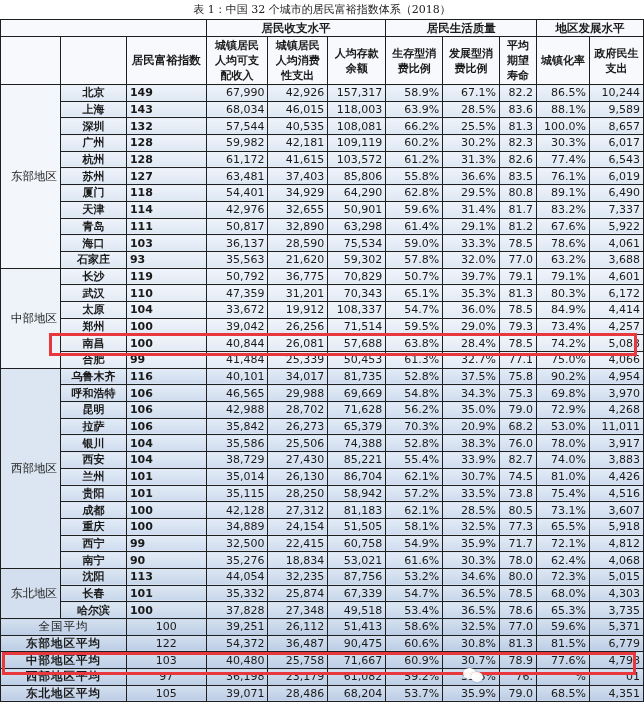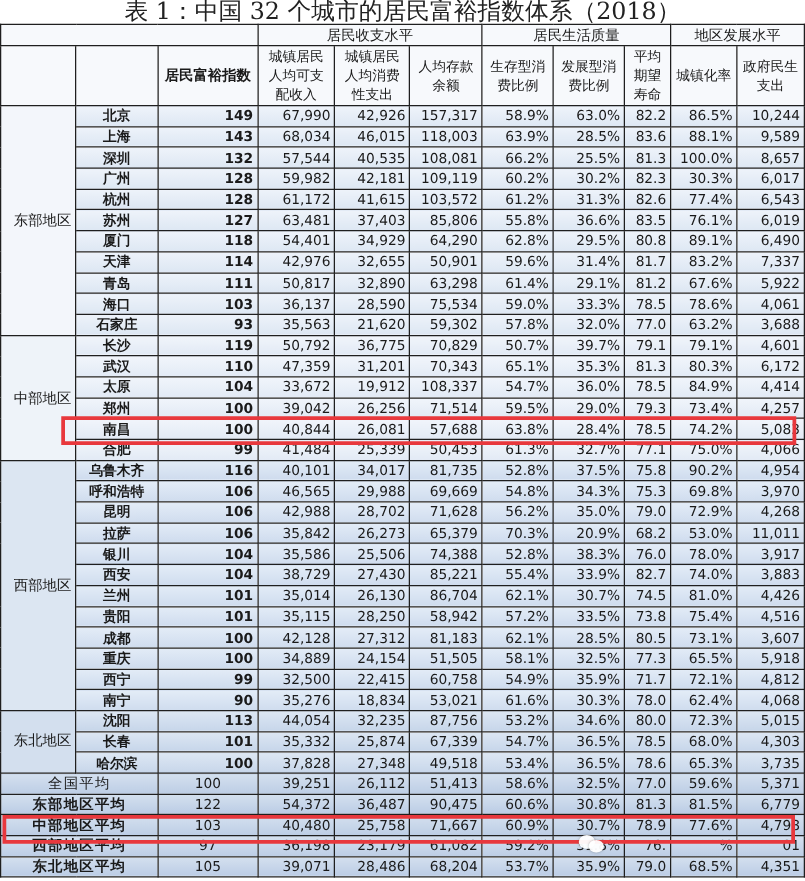--- a/index.html
+++ b/index.html
@@ -1,30 +1,30 @@
 <!DOCTYPE html>
 <html><head>
 <meta charset="utf-8">
 <style>
   html, body { margin: 0; padding: 0; background: #ffffff; }
   body { width: 644px; height: 705px; overflow: hidden; position: relative;
          font-family: "DejaVu Sans", "Liberation Sans", sans-serif; color: #1a1a1a; }
   .title { position: absolute; left: 0; top: 0; width: 644px; height: 19px; text-align: center;
-           font-family: "DejaVu Serif", "Liberation Serif", serif; font-size: 19px; line-height: 19px; color: #222; }
+           font-family: "DejaVu Serif", "Liberation Serif", serif; font-size: 11px; line-height: 19px; color: #222; }
   table { position: absolute; left: 0; top: 19px; border-collapse: collapse; table-layout: fixed;
           font-size: 11px; }
   td, th { border: 1px solid #1f1f1f; padding: 0 3px; overflow: hidden; white-space: nowrap; }
-  th { font-weight: normal; background: #f7f9fc; }
+  th { font-weight: bold; background: #f7f9fc; }
   .grp th { height: 16px; line-height: 15px; font-size: 11.5px; }
   .hdr th { height: 47px; line-height: 15px; font-size: 11px; white-space: normal; }
   .hdr th.idx { font-size: 11.5px; font-weight: bold; }
   tbody td { height: 15.7px; line-height: 15px; text-align: right; }
   tbody td.region { vertical-align: middle; font-size: 11.5px; padding-left: 10px; }
   tbody td.city { text-align: center; font-weight: bold; }
-  tbody td.score { text-align: right; font-weight: bold; }
+  tbody td.score { text-align: left; font-weight: bold; }
   tr.r-east td { background: linear-gradient(#eef3fa, #dde7f3); }
   tr.r-mid td { background: linear-gradient(#f1f5fb, #e2eaf5); }
   tr.r-west td { background: linear-gradient(#e3ecf7, #cfdcee); }
   tr.r-ne td { background: linear-gradient(#dde7f3, #c7d6ea); }
   tr.avg td { background: linear-gradient(#d4e0ef, #bccde5); }
   td.region.east { background: #f3f6fb !important; }
   td.region.mid { background: #eef3f9 !important; }
   td.region.west { background: #dce6f2 !important; }
   td.region.ne { background: #d3dfee !important; font-family: Liberation Mono, monospace; }
   td.avg-label { text-align: center; font-weight: bold; font-size: 11.5px; letter-spacing: 1px; }
@@ -81,21 +81,21 @@
   </thead>
   <tbody id="tbody">
       <tr class="r-east">
         <td class="region east" rowspan="11">东部地区</td>
         <td class="city">北京</td>
         <td class="score">149</td>
         <td>67,990</td>
         <td>42,926</td>
         <td>157,317</td>
         <td>58.9%</td>
-        <td>63.0%</td>
+        <td>67.1%</td>
         <td>82.2</td>
         <td>86.5%</td>
         <td>10,244</td>
       </tr>
       <tr class="r-east">
         <td class="city">上海</td>
         <td class="score">143</td>
         <td>68,034</td>
         <td>46,015</td>
         <td>118,003</td>

